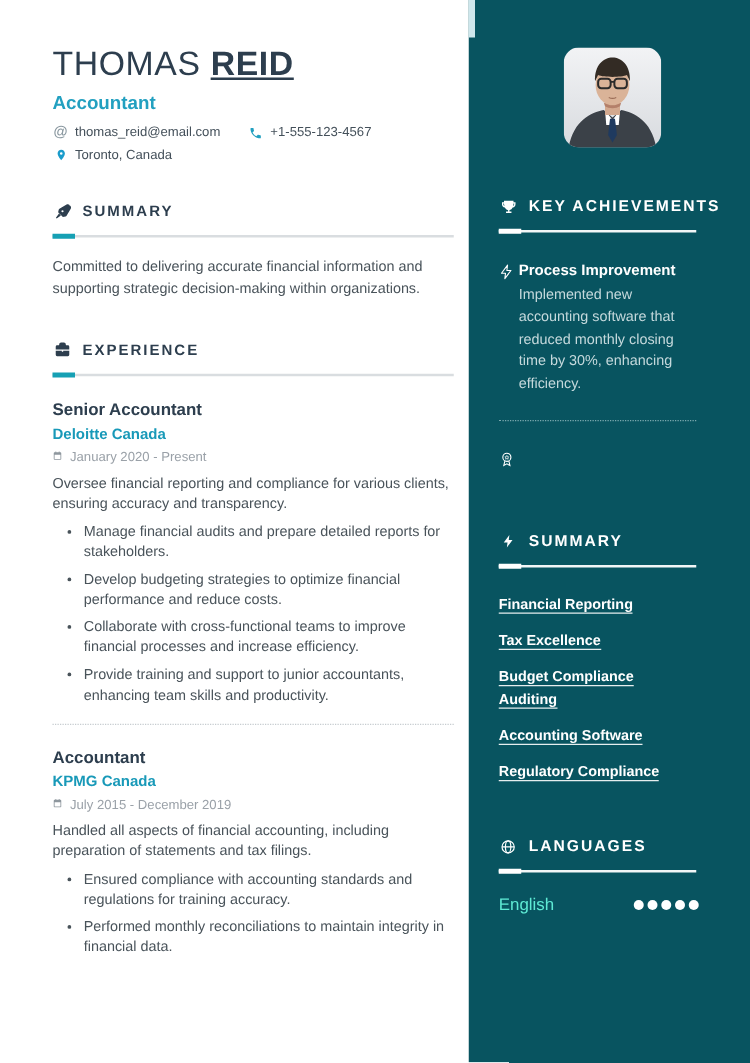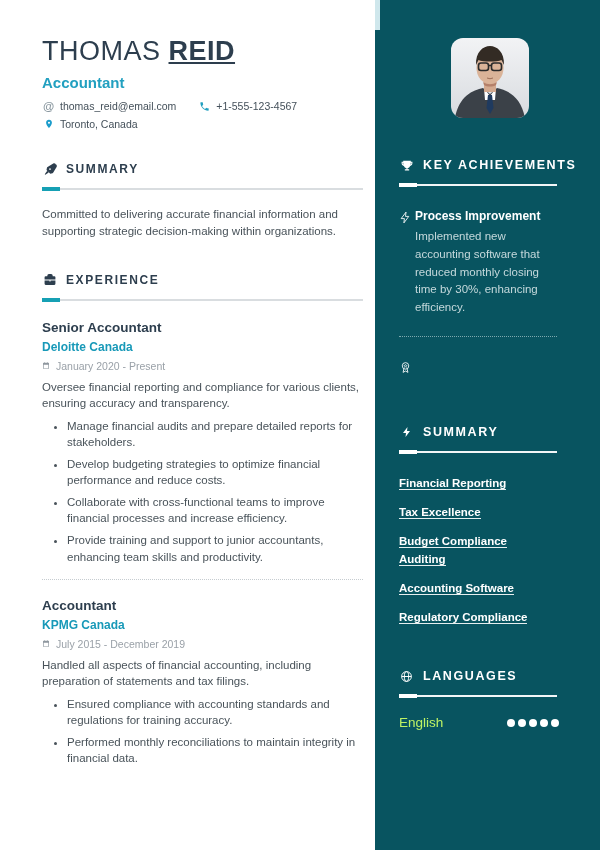--- a/index.html
+++ b/index.html
@@ -62,21 +62,21 @@
   .ach .ic { width:16px; flex:0 0 16px; padding-top:1px; }
   .ach-title { font-size:12px; font-weight:700; color:#fff; }
   .ach-desc { margin-top:5px; font-size:11.5px; line-height:1.55; color:#c5d9dc; width:132px; }
   .s-dot-divider { border-top:1px dotted rgba(222,238,240,.55); margin-top:19px; width:158px; }
 
   .skills-box { margin-top:19px; }
   .skill-row { margin-bottom:11px; }
   .skill { display:inline-block; font-size:11.5px; font-weight:700; color:#fff; padding-bottom:0; border-bottom:1px solid rgba(255,255,255,.9); margin-right:14px; }
 
   .lang-row { display:flex; justify-content:space-between; align-items:flex-start; margin-top:17px; width:160px; }
-  .lang-name { font-size:13.5px; font-weight:500; color:#bef264; }
+  .lang-name { font-size:13.5px; font-weight:500; color:#5eead4; }
   .lang-dots { display:flex; gap:3px; margin-top:4px; }
   .lang-dots .dot { width:8px; height:8px; border-radius:50%; background:#9b978b; }
   .lang-dots .dot.filled { background:#ffffff; }
 </style>
 </head>
 <body>
 
 <div class="page">
   <div class="corner-mark"></div>
 

